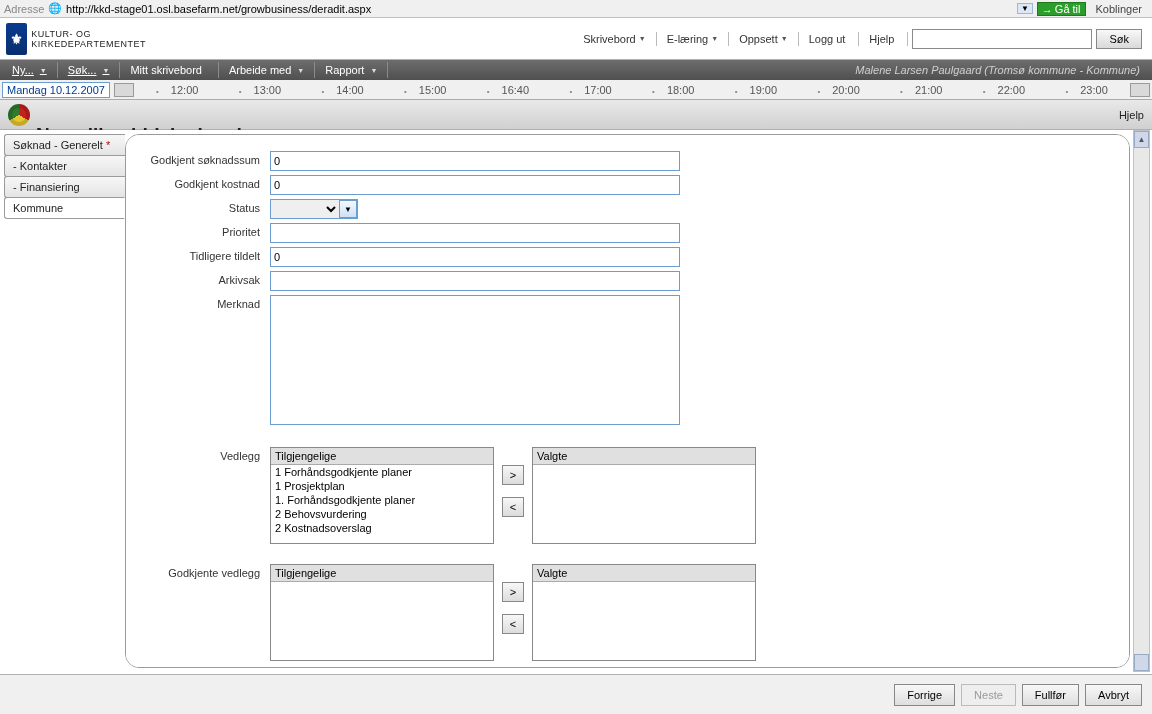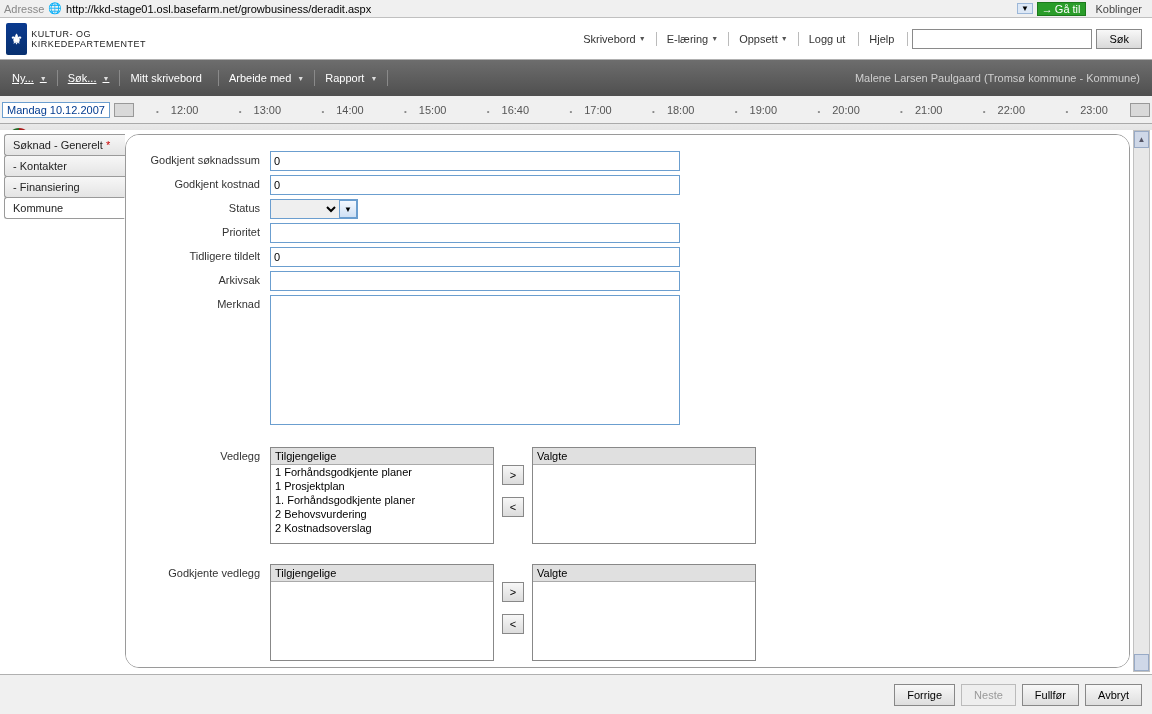--- a/index.html
+++ b/index.html
@@ -17,30 +17,30 @@
 .header .logo .crest { width: 28px; height: 32px; background: linear-gradient(to bottom,#0a3a8f,#08306f); border-radius: 2px; display:flex; align-items:center; justify-content:center; color:#fff; font-weight:bold; font-size:14px;}
 .header .logo .dept { font-size: 9px; letter-spacing: .5px; color: #222; text-transform: uppercase; }
 .header .topmenu { flex: 1; display: flex; justify-content: flex-end; align-items: center; gap: 4px; padding-right: 4px; }
 .header .topmenu .mi { color: #333; padding: 2px 6px; cursor: pointer; display:inline-flex; align-items:center; gap:3px;}
 .header .topmenu .mi:after { content:'▼'; font-size:7px; color:#555; }
 .header .topmenu .mi.noarrow:after { content:''; }
 .header .topmenu .sep { width:1px; height:14px; background:#bbb; }
 .header .topmenu input.search { width: 180px; height: 20px; border:1px solid #8a8a8a; padding:0 3px;}
 .header .topmenu button.sok { height:20px; border:1px solid #888; background:linear-gradient(to bottom,#f8f8f8,#d9d9d9); padding:0 12px; cursor:pointer; }
 
-.toolbar { height: 36px; background: linear-gradient(to bottom,#6d6d6d,#4f4f4f); color: #fff; display:flex; align-items:center; padding:0 4px; font-size:11px; }
+.toolbar { height: 20px; background: linear-gradient(to bottom,#6d6d6d,#4f4f4f); color: #fff; display:flex; align-items:center; padding:0 4px; font-size:11px; }
 .toolbar .tb-item { padding:0 8px; cursor:pointer; display:inline-flex; align-items:center; gap:3px; height:100%; text-decoration: underline; }
 .toolbar .tb-item.plain { text-decoration: none; }
 .toolbar .tb-item:after { content:'▼'; font-size:7px; color:#ddd; margin-left:3px; }
 .toolbar .tb-item.noarrow:after { content:''; }
 .toolbar .tb-sep { width:1px; height:16px; background:#8a8a8a; margin:0 2px; }
 .toolbar .tb-spacer { flex:1; }
-.toolbar .user { color:#cfcfcf; padding-right:8px; text-decoration:none;}
-
-.timeline { height: 28px; background:#f0f0f0; border-bottom:1px solid #aaa; display:flex; align-items:center; font-size:10px; }
+.toolbar .user { color:#cfcfcf; padding-right:8px; text-decoration:none;font-style:italic;}
+
+.timeline { height: 20px; background:#f0f0f0; border-bottom:1px solid #aaa; display:flex; align-items:center; font-size:10px; }
 .timeline .date { background:#fff; border:1px solid #6b9ecf; color:#003a8f; padding:1px 4px; margin:0 2px; }
 .timeline .ticks { flex:1; display:flex; align-items:center; position:relative; height:100%;}
 .timeline .hour { flex:1; text-align:center; position:relative; color:#555;}
 .timeline .hour:before { content:'•'; color:#888; margin-right:12px; font-size:8px;}
 .timeline .scr { width:20px; height:14px; background:#d9d9d9; border:1px solid #999; margin:0 2px;}
 
 .page-title-bar { height:30px; background:linear-gradient(to bottom,#e9e9e9,#d0d0d0); border-bottom:1px solid #b0b0b0; display:flex; align-items:center; padding:0 8px; gap:6px;}
 .page-title-bar .picon { width:22px; height:22px; border-radius:50%; background:conic-gradient(#c72020 0 120deg,#e6c72e 120deg 240deg,#2e7a2e 240deg 360deg); box-shadow:inset 0 0 0 4px rgba(0,0,0,.15);}
 .page-title-bar .ptitle { font-size:19px; font-weight:bold; color:#222;margin-top:40px;}
 .page-title-bar .help { margin-left:auto; color:#222; cursor:pointer; }

